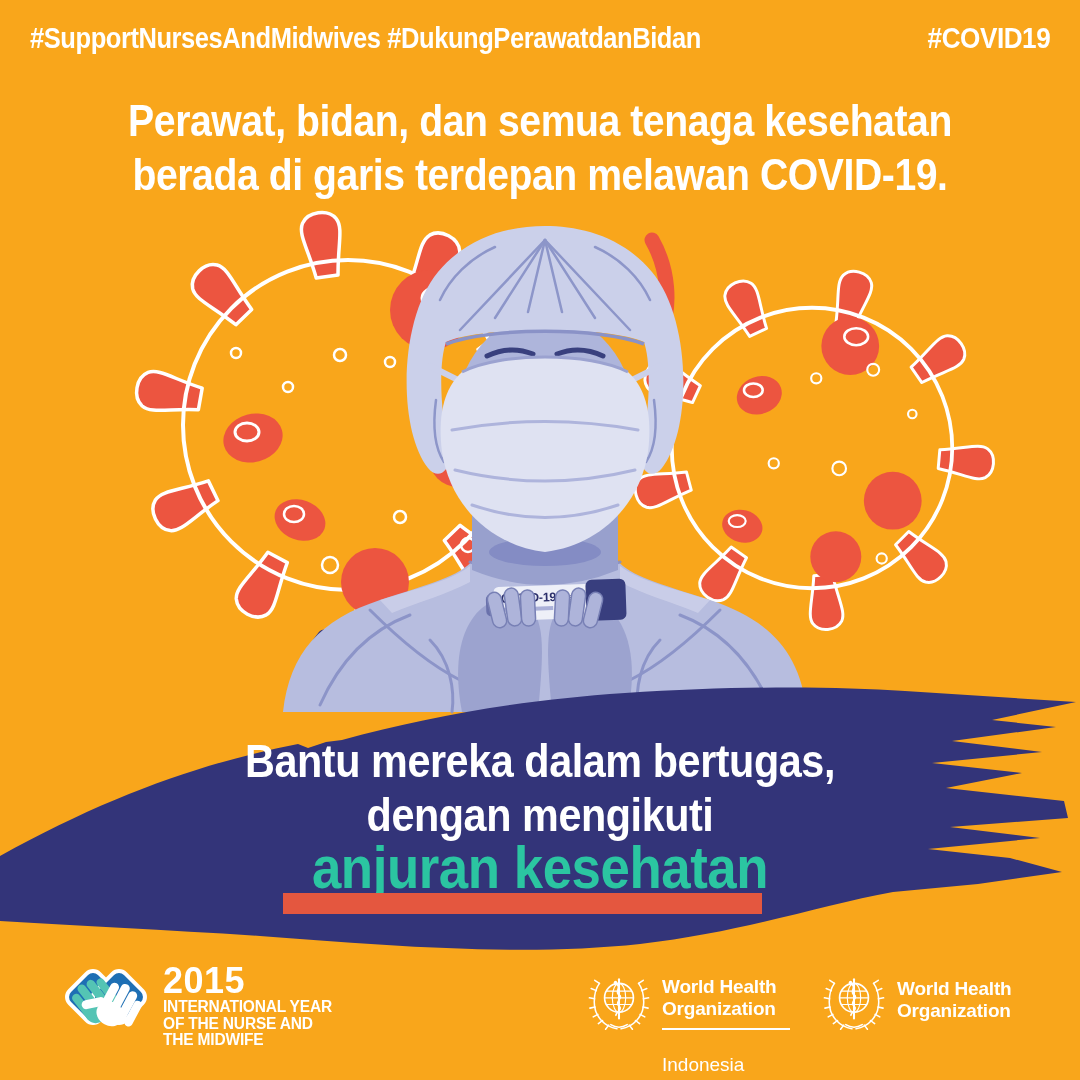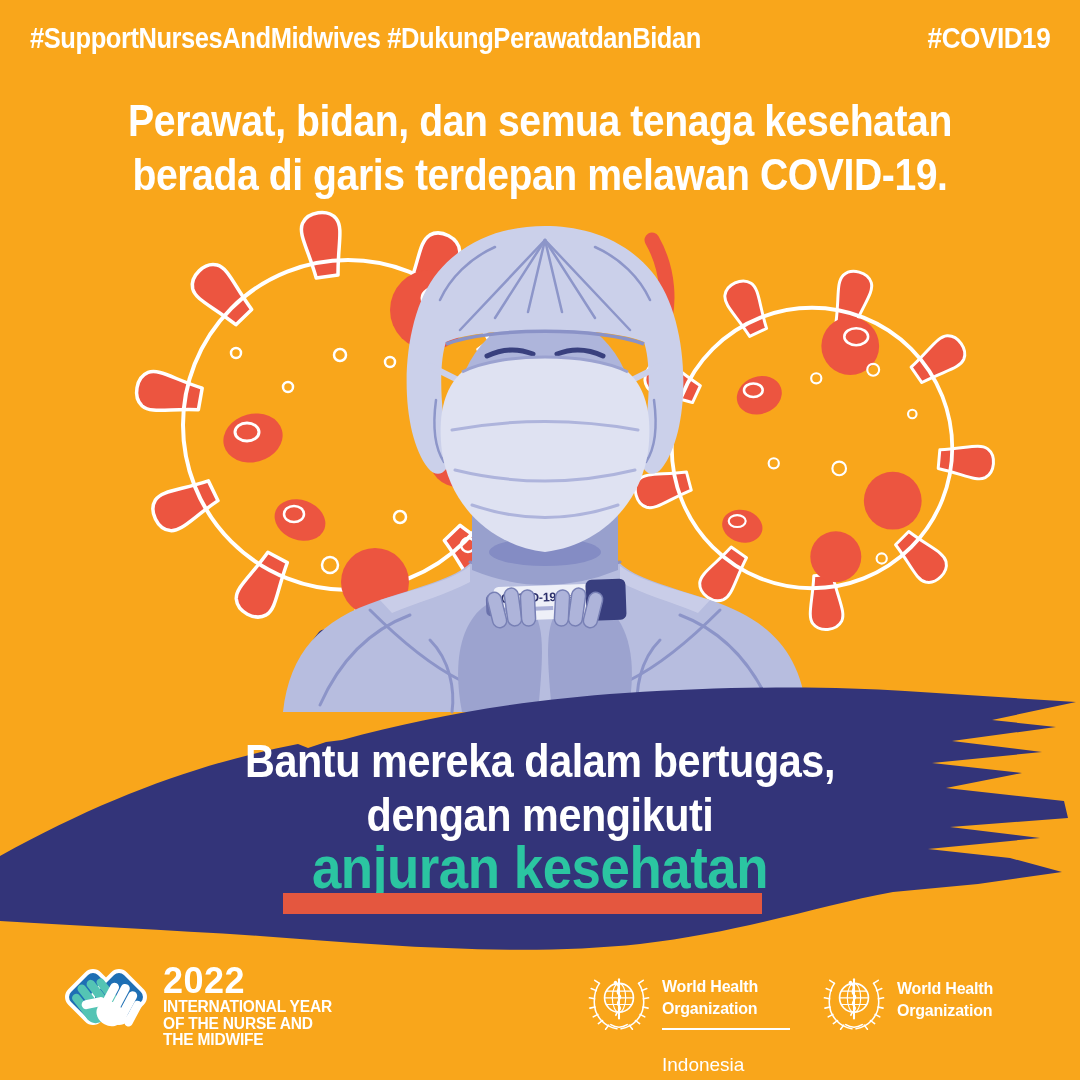--- a/index.html
+++ b/index.html
@@ -25,21 +25,21 @@
   .banner-l2{left:0;right:0;top:787px;text-align:center;color:#fff;font-weight:bold;
     font-size:47px;letter-spacing:-0.5px;transform:scaleX(.88);transform-origin:center top;}
   .banner-hl{left:0;right:0;top:833px;text-align:center;color:#2BC5A1;font-weight:bold;
     font-size:60px;letter-spacing:-0.5px;transform:scaleX(.88);transform-origin:center top;}
   .banner-bar{left:283px;top:893px;width:479px;height:21px;background:#E4573F;}
   
   .year-num{left:163px;top:960px;font-size:36px;font-weight:bold;color:#fff;letter-spacing:0.5px;}
   .year-lines{left:163px;top:999px;font-size:16px;font-weight:bold;color:#fff;line-height:16.5px;
     letter-spacing:-0.2px;transform:scaleX(.97);transform-origin:left top;}
   
-  .who-text{font-weight:bold;color:#fff;font-size:16px;line-height:22px;letter-spacing:-0.2px;}
+  .who-text{font-weight:bold;color:#fff;font-size:19px;line-height:22px;letter-spacing:-0.2px;}
   .who-ind-text{left:662px;top:976px;}
   .who-rule{left:662px;top:1028px;width:128px;height:2px;background:#fff;}
   .who-region{left:662px;top:1054px;font-size:19px;color:#fff;font-weight:normal;}
   .who-glob-text{left:897px;top:978px;}
 </style>
 </head>
 <body>
 
 <div class="poster">
 
@@ -227,21 +227,21 @@
     </g>
     <g fill="#fff" transform="rotate(28 55 58)">
       <ellipse cx="55" cy="60" rx="14" ry="12"></ellipse>
       <rect x="42" y="30" width="9" height="34" rx="4.5"></rect>
       <rect x="52" y="26" width="9" height="38" rx="4.5"></rect>
       <rect x="62" y="29" width="9" height="35" rx="4.5"></rect>
       <rect x="71" y="35" width="8.5" height="28" rx="4.2"></rect>
       <rect x="31" y="46" width="9" height="24" rx="4.5" transform="rotate(50 35 58)"></rect>
     </g>
   </svg>
-  <div class="abs year-num">2022</div>
+  <div class="abs year-num">2015</div>
   <div class="abs year-lines">
     <div>INTERNATIONAL YEAR</div>
     <div>OF THE NURSE AND</div>
     <div>THE MIDWIFE</div>
   </div>
 
   <svg width="0" height="0" style="position:absolute">
     <defs>
       <g id="whoEmblem" fill="none" stroke="#fff" stroke-linecap="round">
         <circle cx="32" cy="26" r="14" stroke-width="1.6"></circle>

